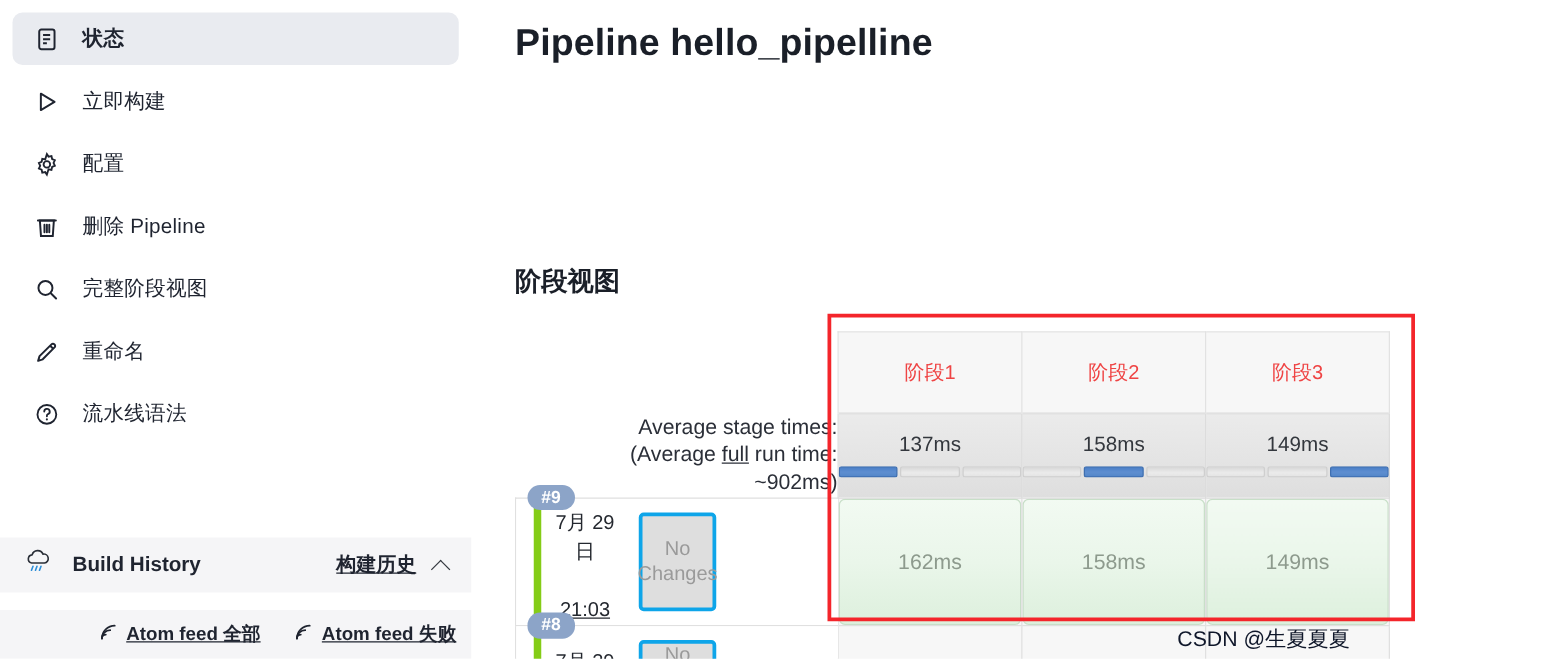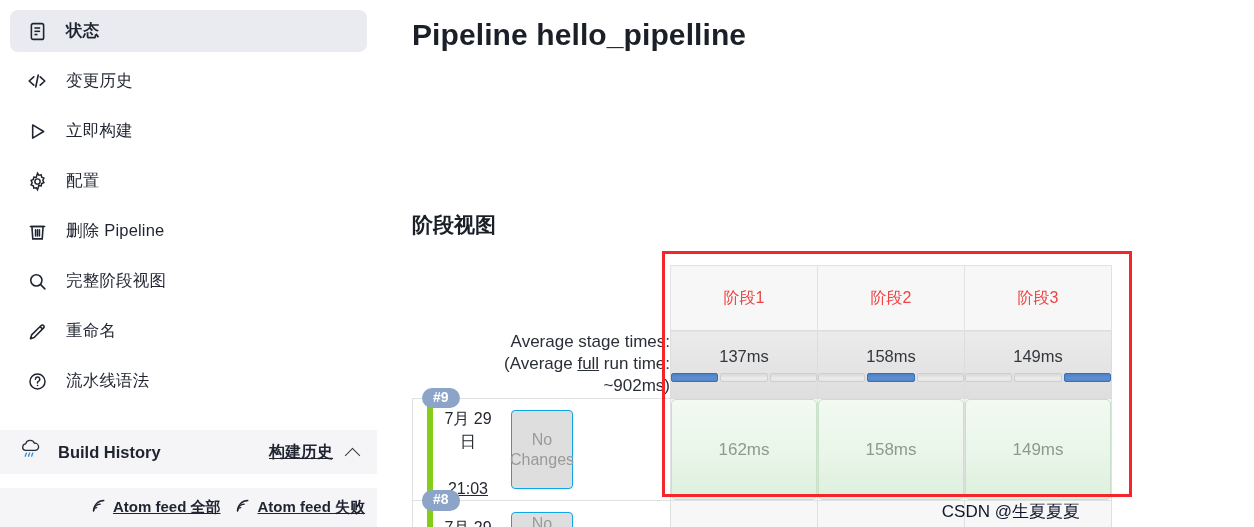--- a/index.html
+++ b/index.html
@@ -75,21 +75,21 @@
     border-top: 1.7px solid #33373f;
     transform: rotate(45deg);
   }
 
   
   .feeds {
     position: absolute; left: 0; top: 488px;
     width: 377px; height: 39px;
     background: #f5f5f7;
     display: flex; align-items: center; justify-content: flex-end;
-    gap: 14px; padding: 0 12px 0 0;
+    gap: 26px; padding: 0 12px 0 0;
   }
   .feed {
     display: inline-flex; align-items: center; gap: 6px;
     cursor: pointer;
   }
   .feed .flabel {
     font-size: 15px; font-weight: 700; color: #1f2430;
     text-decoration: underline; white-space: nowrap;
   }
 
@@ -191,21 +191,21 @@
     display: flex; flex-direction: column;
     align-items: center; justify-content: center;
     font-size: 16px; color: #24282f;
     line-height: 1.45;
     padding-top: 8px;
   }
   .run-when .t2 { margin-top: 24px; text-decoration: underline; }
   .run-changes {
     width: 62px; margin: 11px 16px 11px 8px;
     background: #dedede;
-    border: 1px solid #0ea5e9;
+    border: 3px solid #0ea5e9;
     border-radius: 4px;
     display: flex; align-items: center; justify-content: center;
     text-align: center;
     font-size: 16px; color: #9a9a9a; line-height: 1.25;
   }
   .run-spacer { flex: 1; }
 
   .run-cell {
     height: 100px;
     border: 1px solid #e0e0e0;
@@ -264,30 +264,20 @@
         <svg width="21" height="21" viewBox="0 0 24 24" fill="none" stroke="#1f2430" stroke-width="1.8">
           <rect x="5" y="3" width="14" height="18" rx="2"></rect>
           <line x1="8.5" y1="8" x2="15" y2="8"></line>
           <line x1="8.5" y1="11.8" x2="15" y2="11.8"></line>
           <line x1="8.5" y1="15.5" x2="12" y2="15.5"></line>
         </svg>
       </span>
       <span class="nav-label">状态</span>
     </div>
 
-    <div class="nav-item">
-      <span class="ico">
-        <svg width="22" height="22" viewBox="0 0 24 24" fill="none" stroke="#1f2430" stroke-width="1.8" stroke-linecap="round" stroke-linejoin="round">
-          <polyline points="8.5,7.5 3.5,12 8.5,16.5"></polyline>
-          <polyline points="15.5,7.5 20.5,12 15.5,16.5"></polyline>
-          <line x1="13.3" y1="5.6" x2="10.7" y2="18.4"></line>
-        </svg>
-      </span>
-      <span class="nav-label">变更历史</span>
-    </div>
 
     <div class="nav-item">
       <span class="ico">
         <svg width="21" height="21" viewBox="0 0 24 24" fill="none" stroke="#1f2430" stroke-width="1.8" stroke-linejoin="round">
           <polygon points="6.5,4.5 19,12 6.5,19.5"></polygon>
         </svg>
       </span>
       <span class="nav-label">立即构建</span>
     </div>
 

